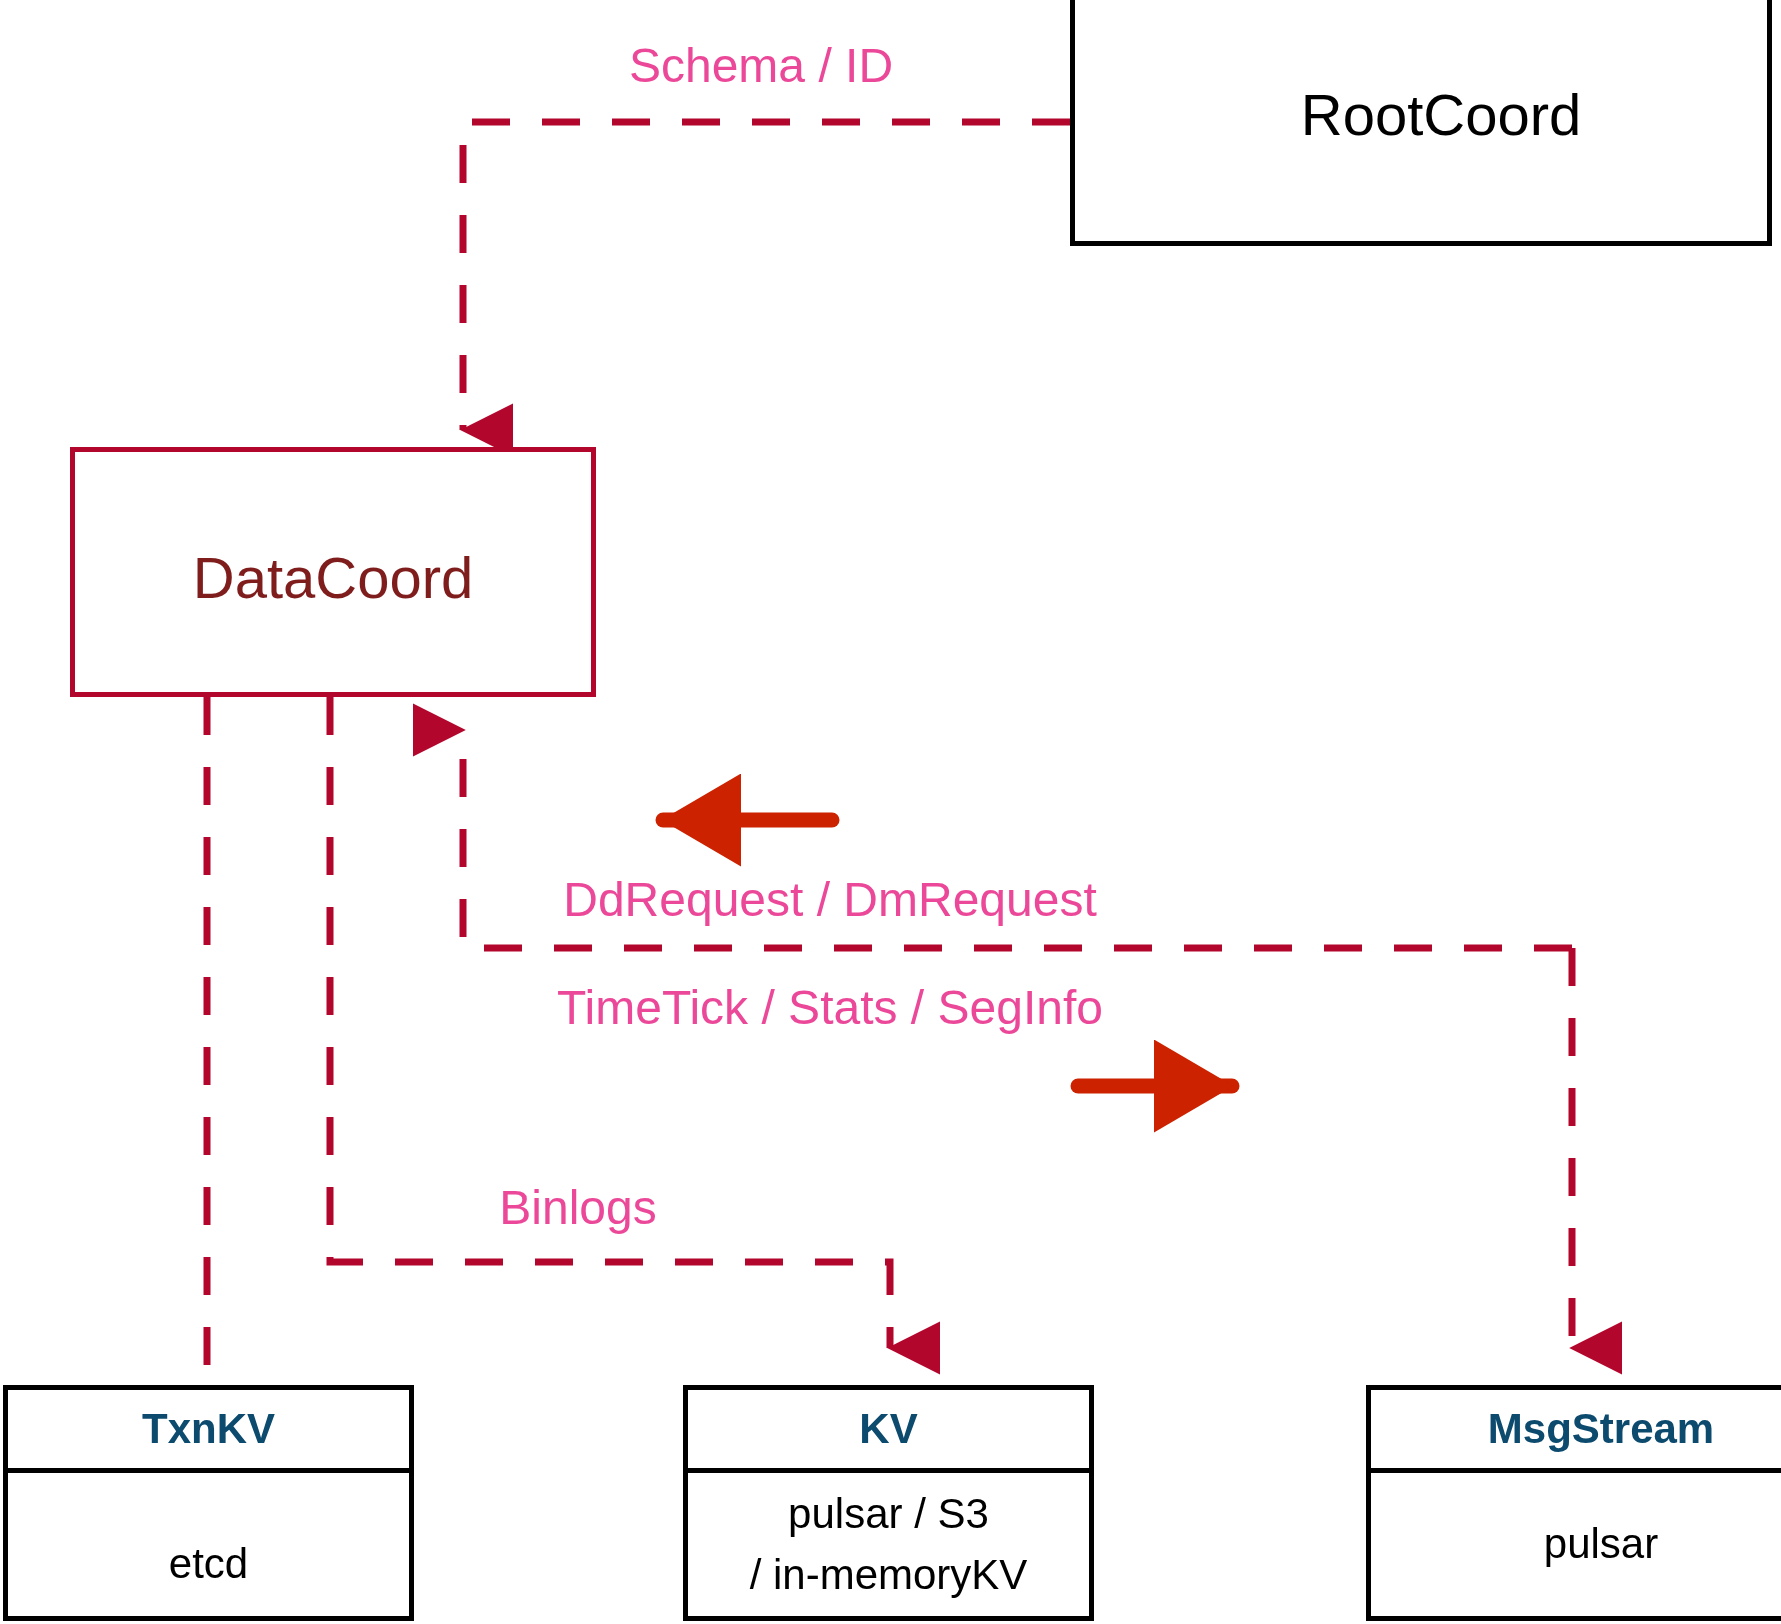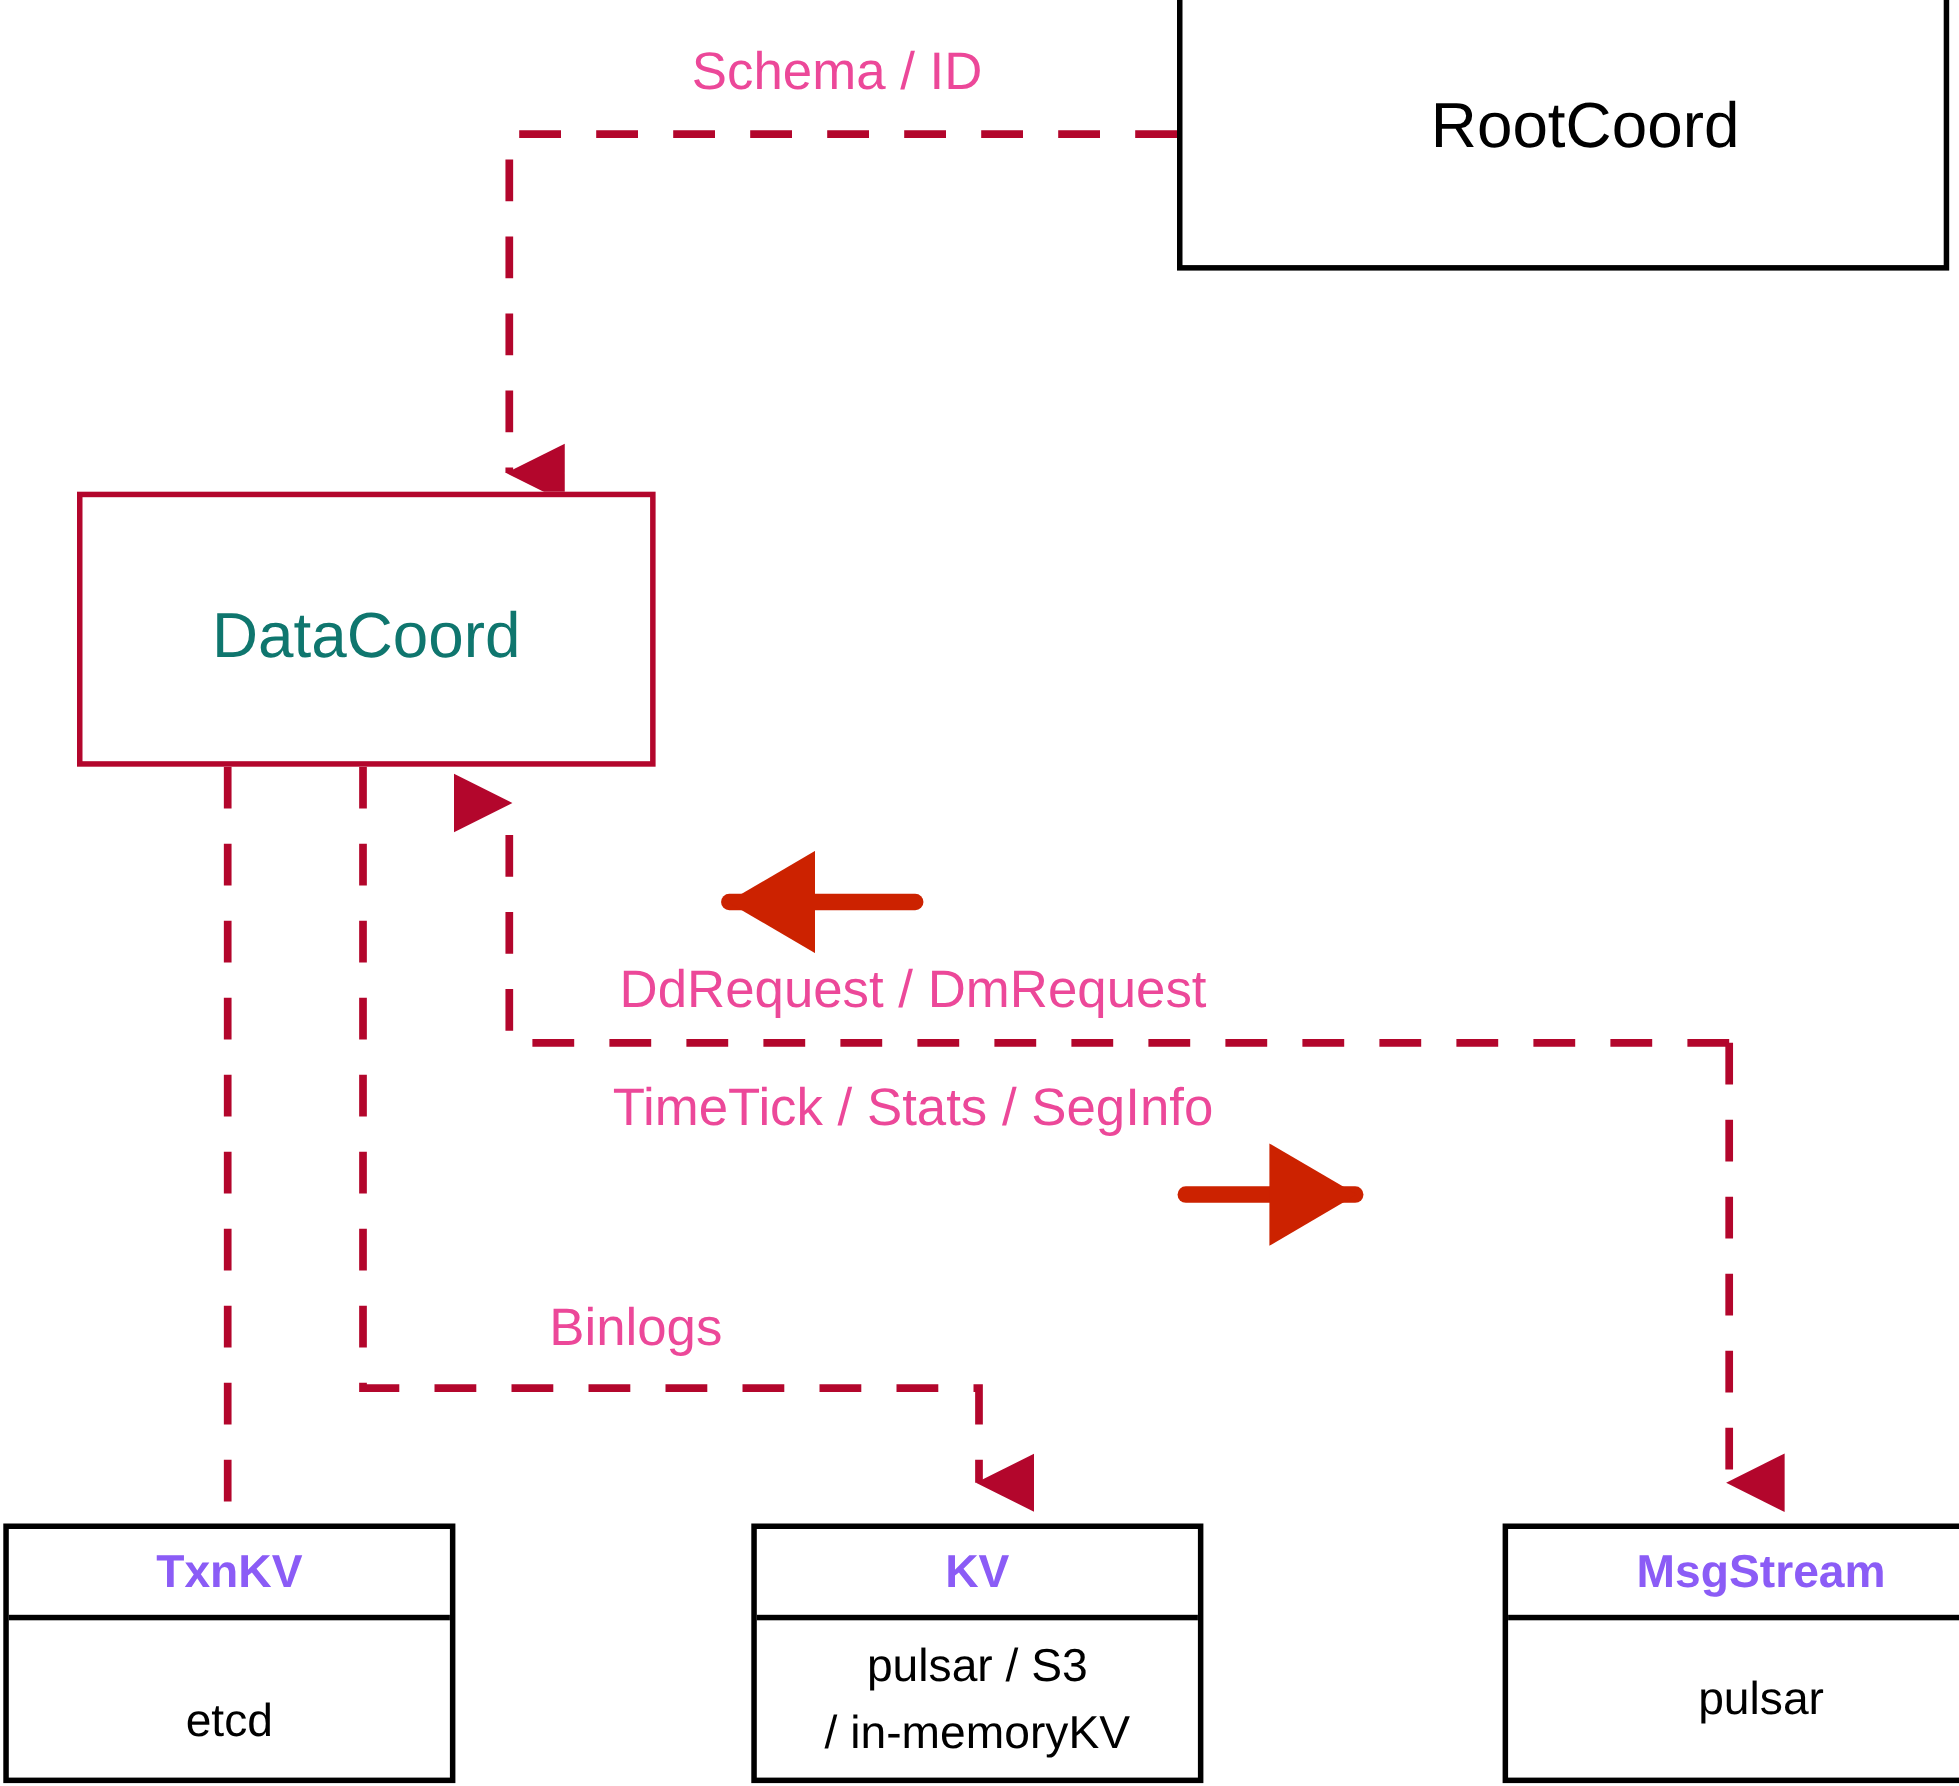--- a/index.html
+++ b/index.html
@@ -42,33 +42,33 @@
     color: #000000;
     white-space: nowrap;
     padding-left: 40px;
   }
   .node-title-red {
     position: absolute;
     left: 0;
     right: 0;
     text-align: center;
     font-size: 58px;
-    color: #0f766e;
+    color: #7f1d1d;
     white-space: nowrap;
   }
   .hdr-cell {
     position: absolute;
     left: 0;
     right: 0;
     display: flex;
     align-items: center;
     justify-content: center;
     font-size: 42px;
     font-weight: bold;
-    color: #8b5cf6;
+    color: #0c4a6e;
     white-space: nowrap;
   }
   .body-cell {
     position: absolute;
     left: 0;
     right: 0;
     display: flex;
     flex-direction: column;
     align-items: center;
     justify-content: center;

